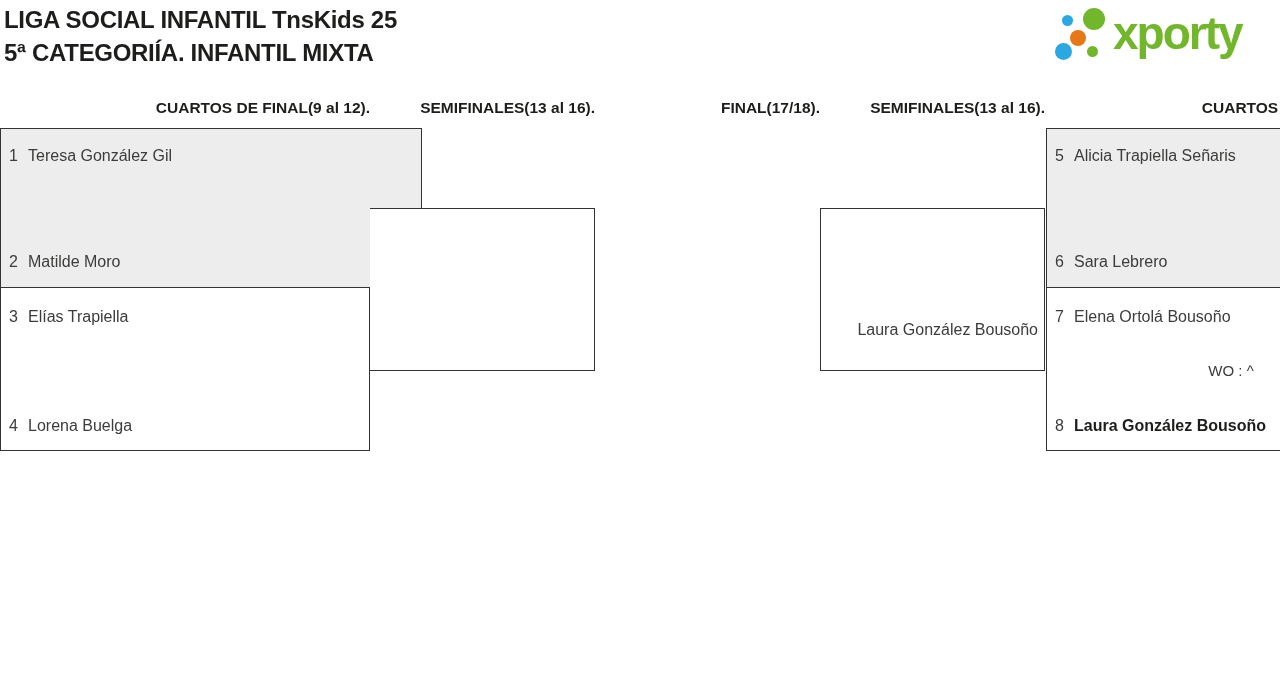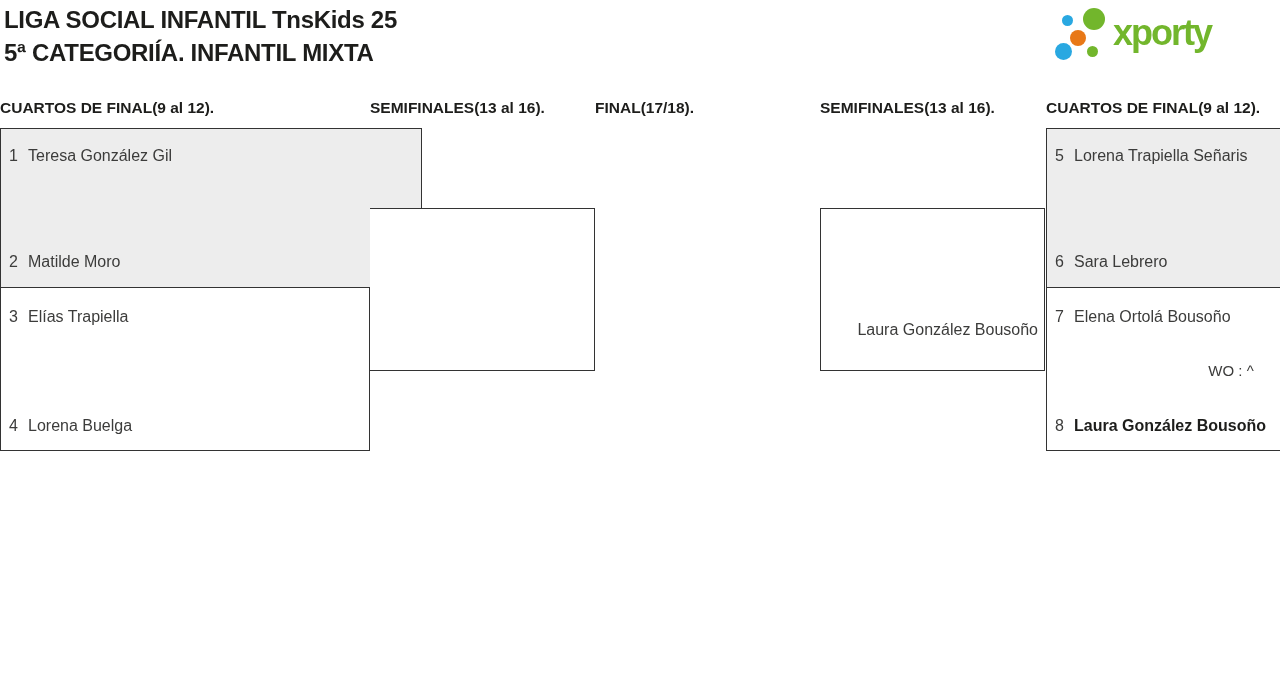--- a/index.html
+++ b/index.html
@@ -35,35 +35,35 @@
   .dot { position: absolute; border-radius: 50%; }
   .dot-blue-small  { left: 1062px; top: 15px; width: 11px; height: 11px; }
   .dot-green-big   { left: 1083px; top: 8px;  width: 22px; height: 22px; }
   .dot-orange     { left: 1070px; top: 30px; width: 16px; height: 16px; }
   .dot-blue-big    { left: 1055px; top: 43px; width: 17px; height: 17px; }
   .dot-green-small { left: 1087px; top: 46px; width: 11px; height: 11px; }
   .logo-word {
     position: absolute;
     left: 1113px;
     top: 8px;
-    font-size: 36px;
+    font-size: 46px;
     font-weight: bold;
     letter-spacing: -2px;
     line-height: 50px;
     white-space: nowrap;
   }
 
   
   .round-header {
     position: absolute;
     top: 98px;
     font-size: 15.5px;
     font-weight: bold;
     line-height: 20px;
-    text-align: left;
+    text-align: right;
     color: #1d1d1b;
     white-space: nowrap;
   }
   .rh-1 { left: 0px;    width: 370px; }
   .rh-2 { left: 370px;  width: 225px; }
   .rh-3 { left: 595px;  width: 225px; }
   .rh-4 { left: 820px;  width: 225px; }
   .rh-5 { left: 1046px; width: 370px; }
 
   
@@ -173,21 +173,21 @@
   </div>
 
   <div class="box sf-left"></div>
 
   <div class="box sf-right">
     <span class="advancer-name">Laura González Bousoño</span>
   </div>
 
   <div class="box shaded qf-right-a">
     <div class="player-row row-top-a">
-      <span class="seed">5</span><span class="name">Lorena Trapiella Señaris</span>
+      <span class="seed">5</span><span class="name">Alicia Trapiella Señaris</span>
     </div>
     <div class="player-row row-bottom-a">
       <span class="seed">6</span><span class="name">Sara Lebrero</span>
     </div>
   </div>
 
   <div class="box qf-right-b">
     <div class="player-row row-top-b">
       <span class="seed">7</span><span class="name">Elena Ortolá Bousoño</span>
     </div>

